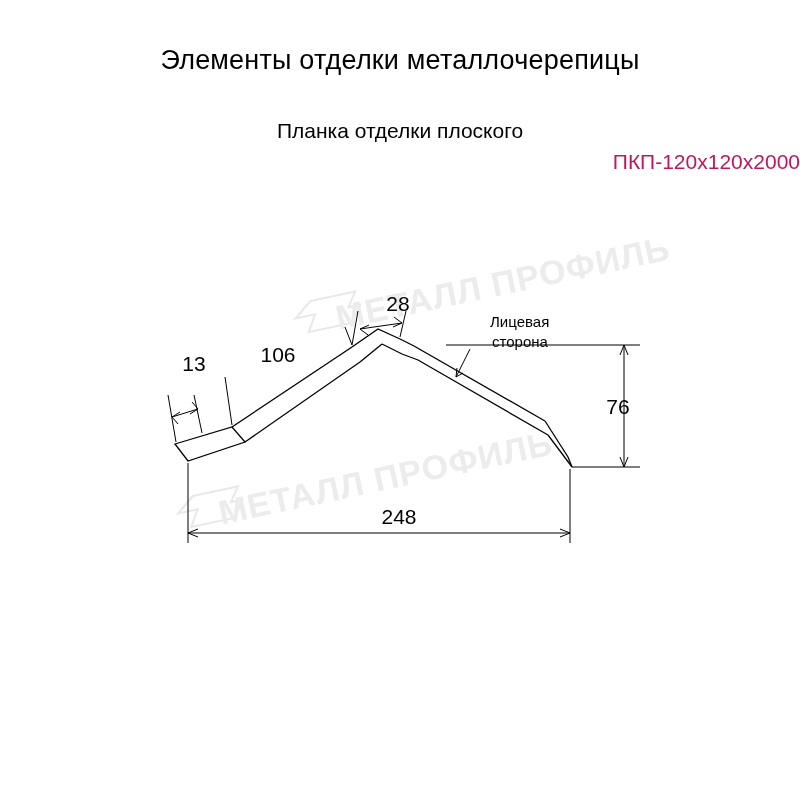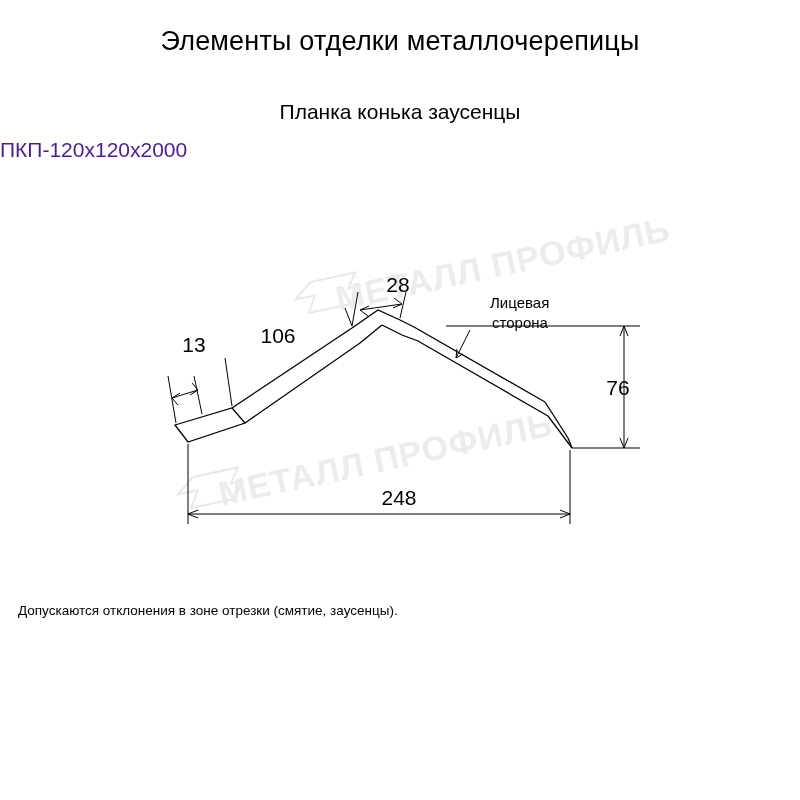--- a/index.html
+++ b/index.html
@@ -12,20 +12,21 @@
     background: #ffffff;
     font-family: "Liberation Sans", sans-serif;
     color: #000000;
     position: relative;
     overflow: hidden;
   }
   .page {
     position: relative;
     width: 800px;
     height: 637px;
+    margin-top: 19px;
   }
   .title {
     position: absolute;
     top: 26px;
     left: 0;
     width: 800px;
     text-align: center;
     font-size: 27px;
     letter-spacing: 0.2px;
     color: #000;
@@ -34,26 +35,26 @@
     position: absolute;
     top: 100px;
     left: 0;
     width: 800px;
     text-align: center;
     font-size: 21px;
     color: #000;
   }
   .code {
     position: absolute;
-    top: 138px;
+    top: 131px;
     left: 0;
     width: 800px;
-    text-align: left;
+    text-align: right;
     font-size: 21px;
-    color: #4c1d95;
+    color: #be185d;
   }
   .drawing {
     position: absolute;
     top: 180px;
     left: 0;
     width: 800px;
     height: 420px;
   }
   .footer {
     position: absolute;
@@ -87,21 +88,21 @@
     fill: #ececec;
     letter-spacing: 1px;
   }
 </style>
 </head>
 <body>
 
 <div class="page">
 
   <div class="title">Элементы отделки металлочерепицы</div>
-  <div class="subtitle">Планка конька заусенцы</div>
+  <div class="subtitle">Планка отделки плоского</div>
   <div class="code">ПКП-120х120х2000</div>
 
   <div class="drawing">
     <svg width="800" height="420" viewBox="0 0 800 420">
 
       <g transform="rotate(-12 400 130)">
         <g>
           <path class="wm" d="M300 98 l18 -14 h46 l-10 14 h12 l-12 16 h-44 l10 -16 z"></path>
         </g>
         <text class="wm-text" x="340" y="118">МЕТАЛЛ ПРОФИЛЬ</text>
@@ -181,16 +182,15 @@
         <path d="M188 334 L570 334"></path>
         <path d="M188 334 l10 -4 M188 334 l10 4"></path>
         <path d="M570 334 l-10 -4 M570 334 l-10 4"></path>
       </g>
       <text class="dim-text" x="399" y="325" text-anchor="middle">248</text>
 
     </svg>
   </div>
 
   <div class="footer">
-    <div>Допускаются отклонения в зоне отрезки (смятие, заусенцы).</div>
   </div>
 
 </div>
 
 </body></html>

